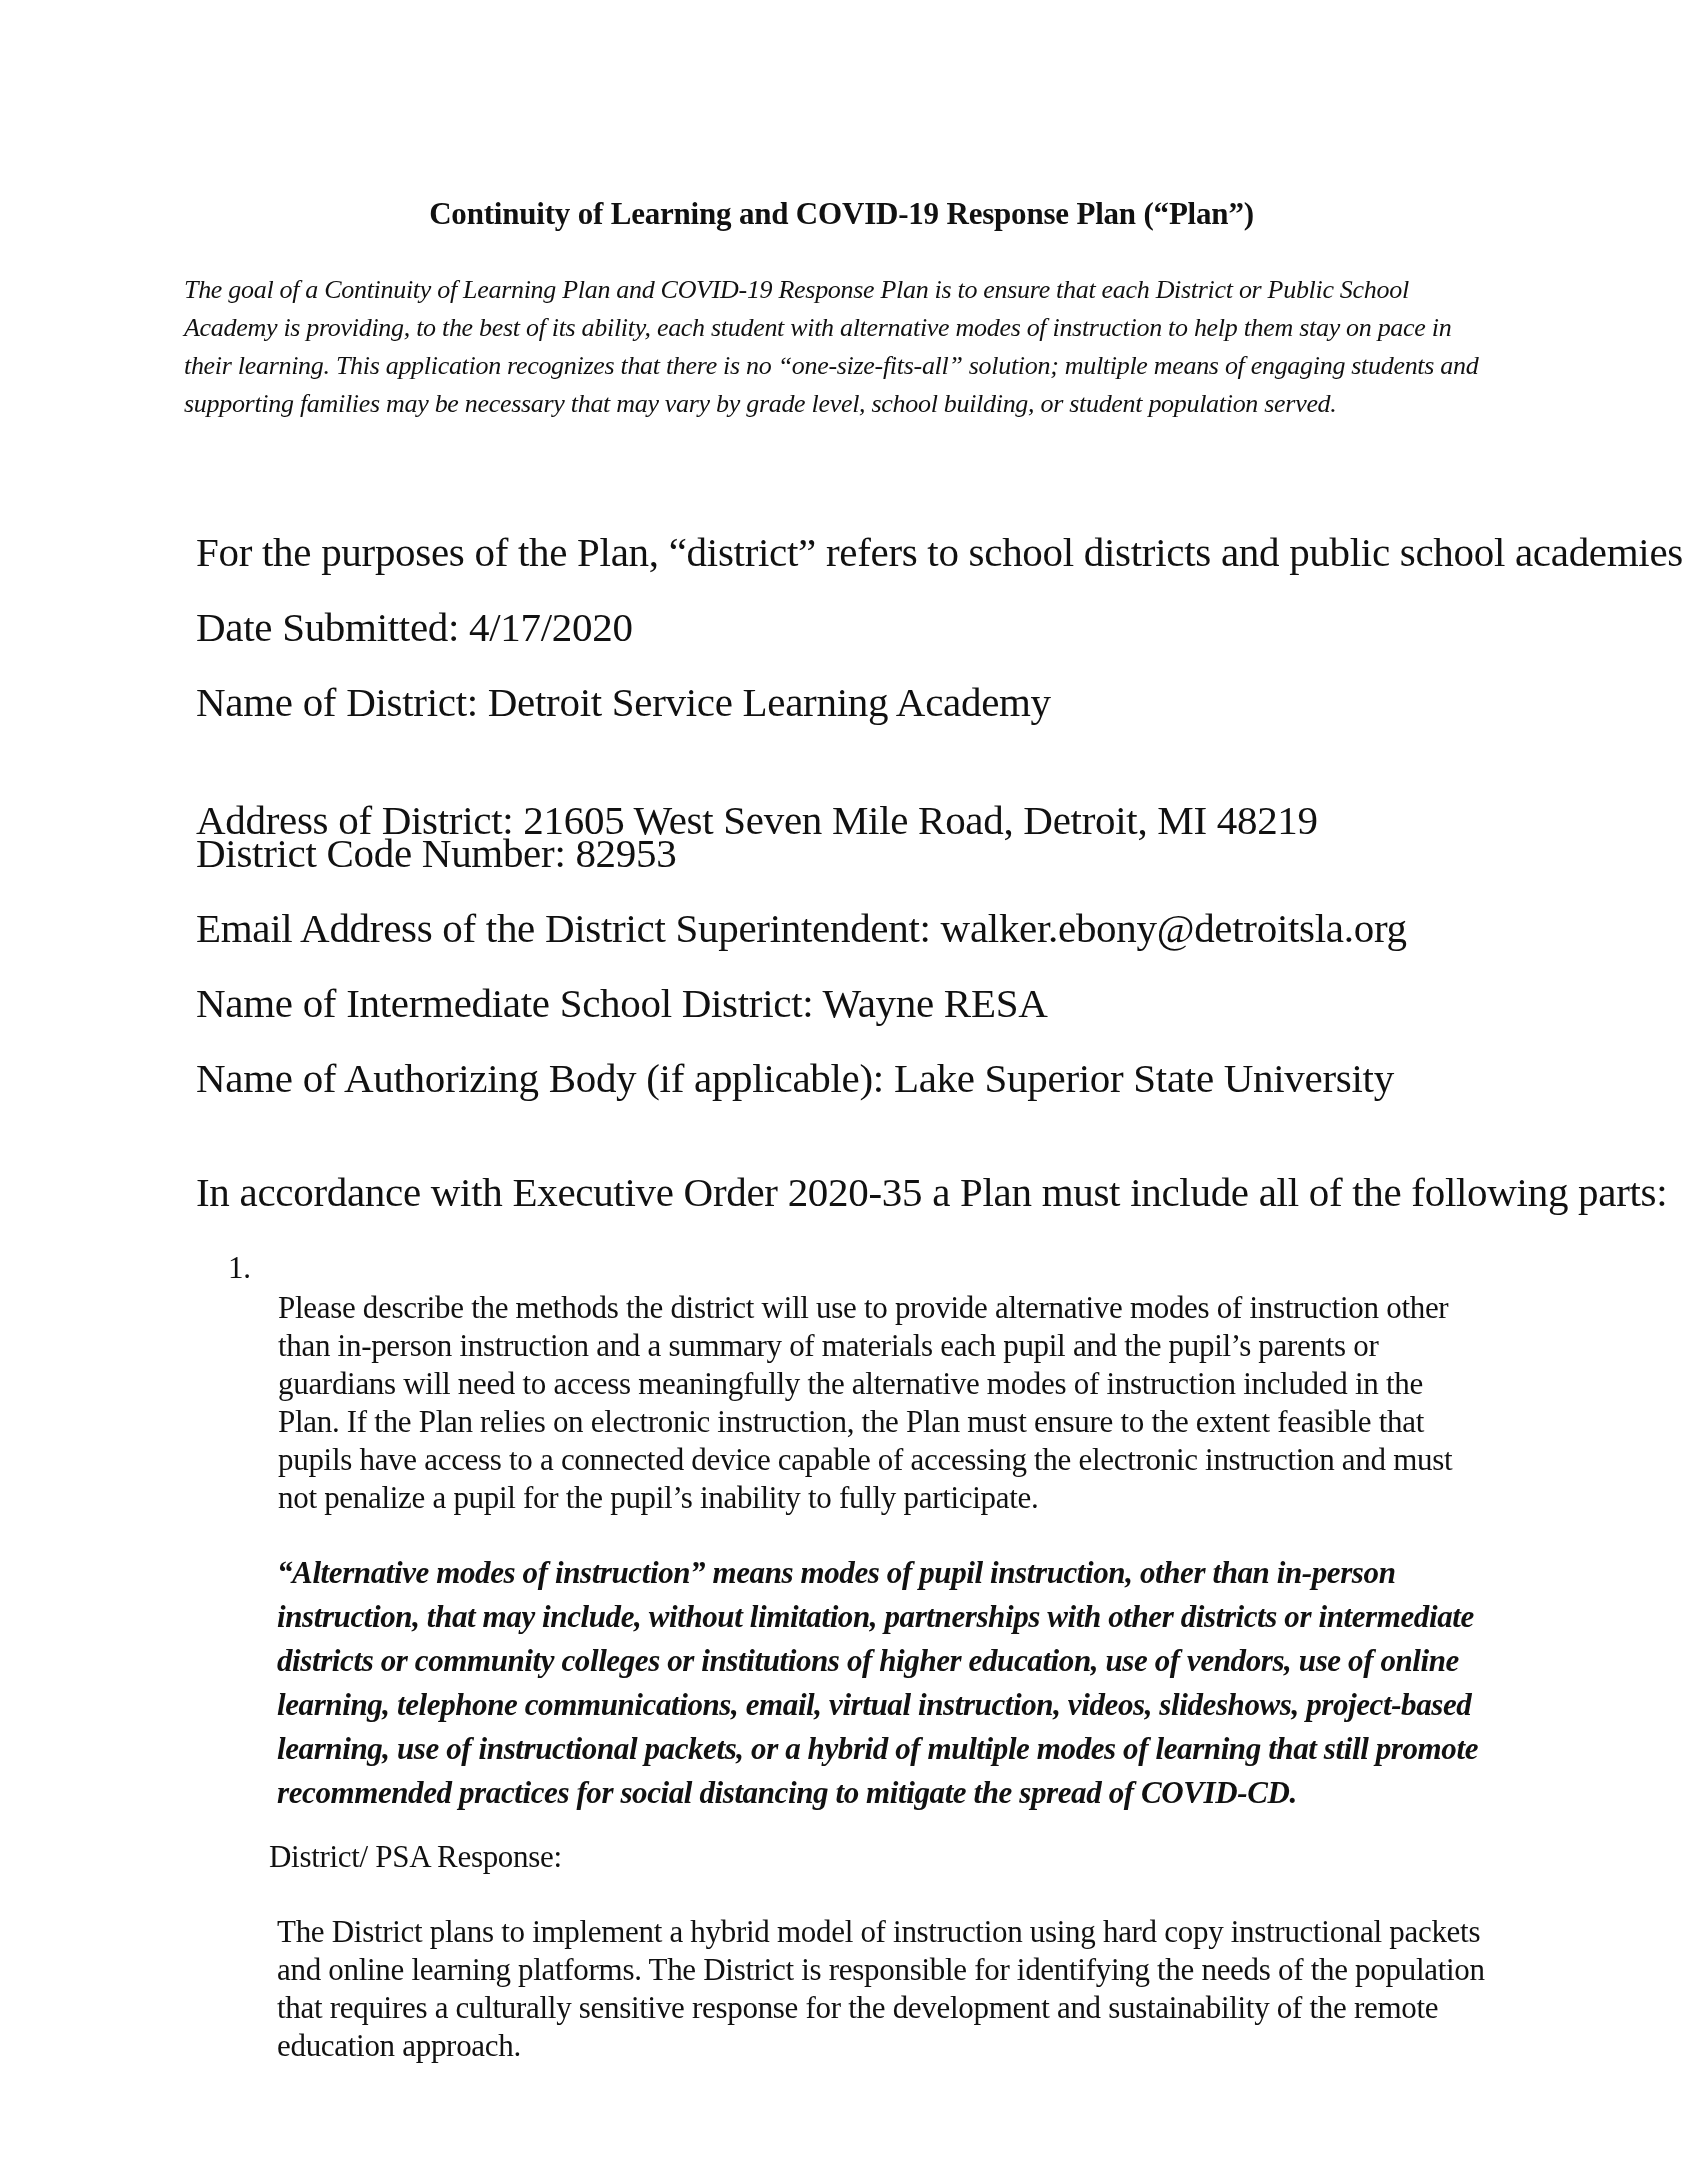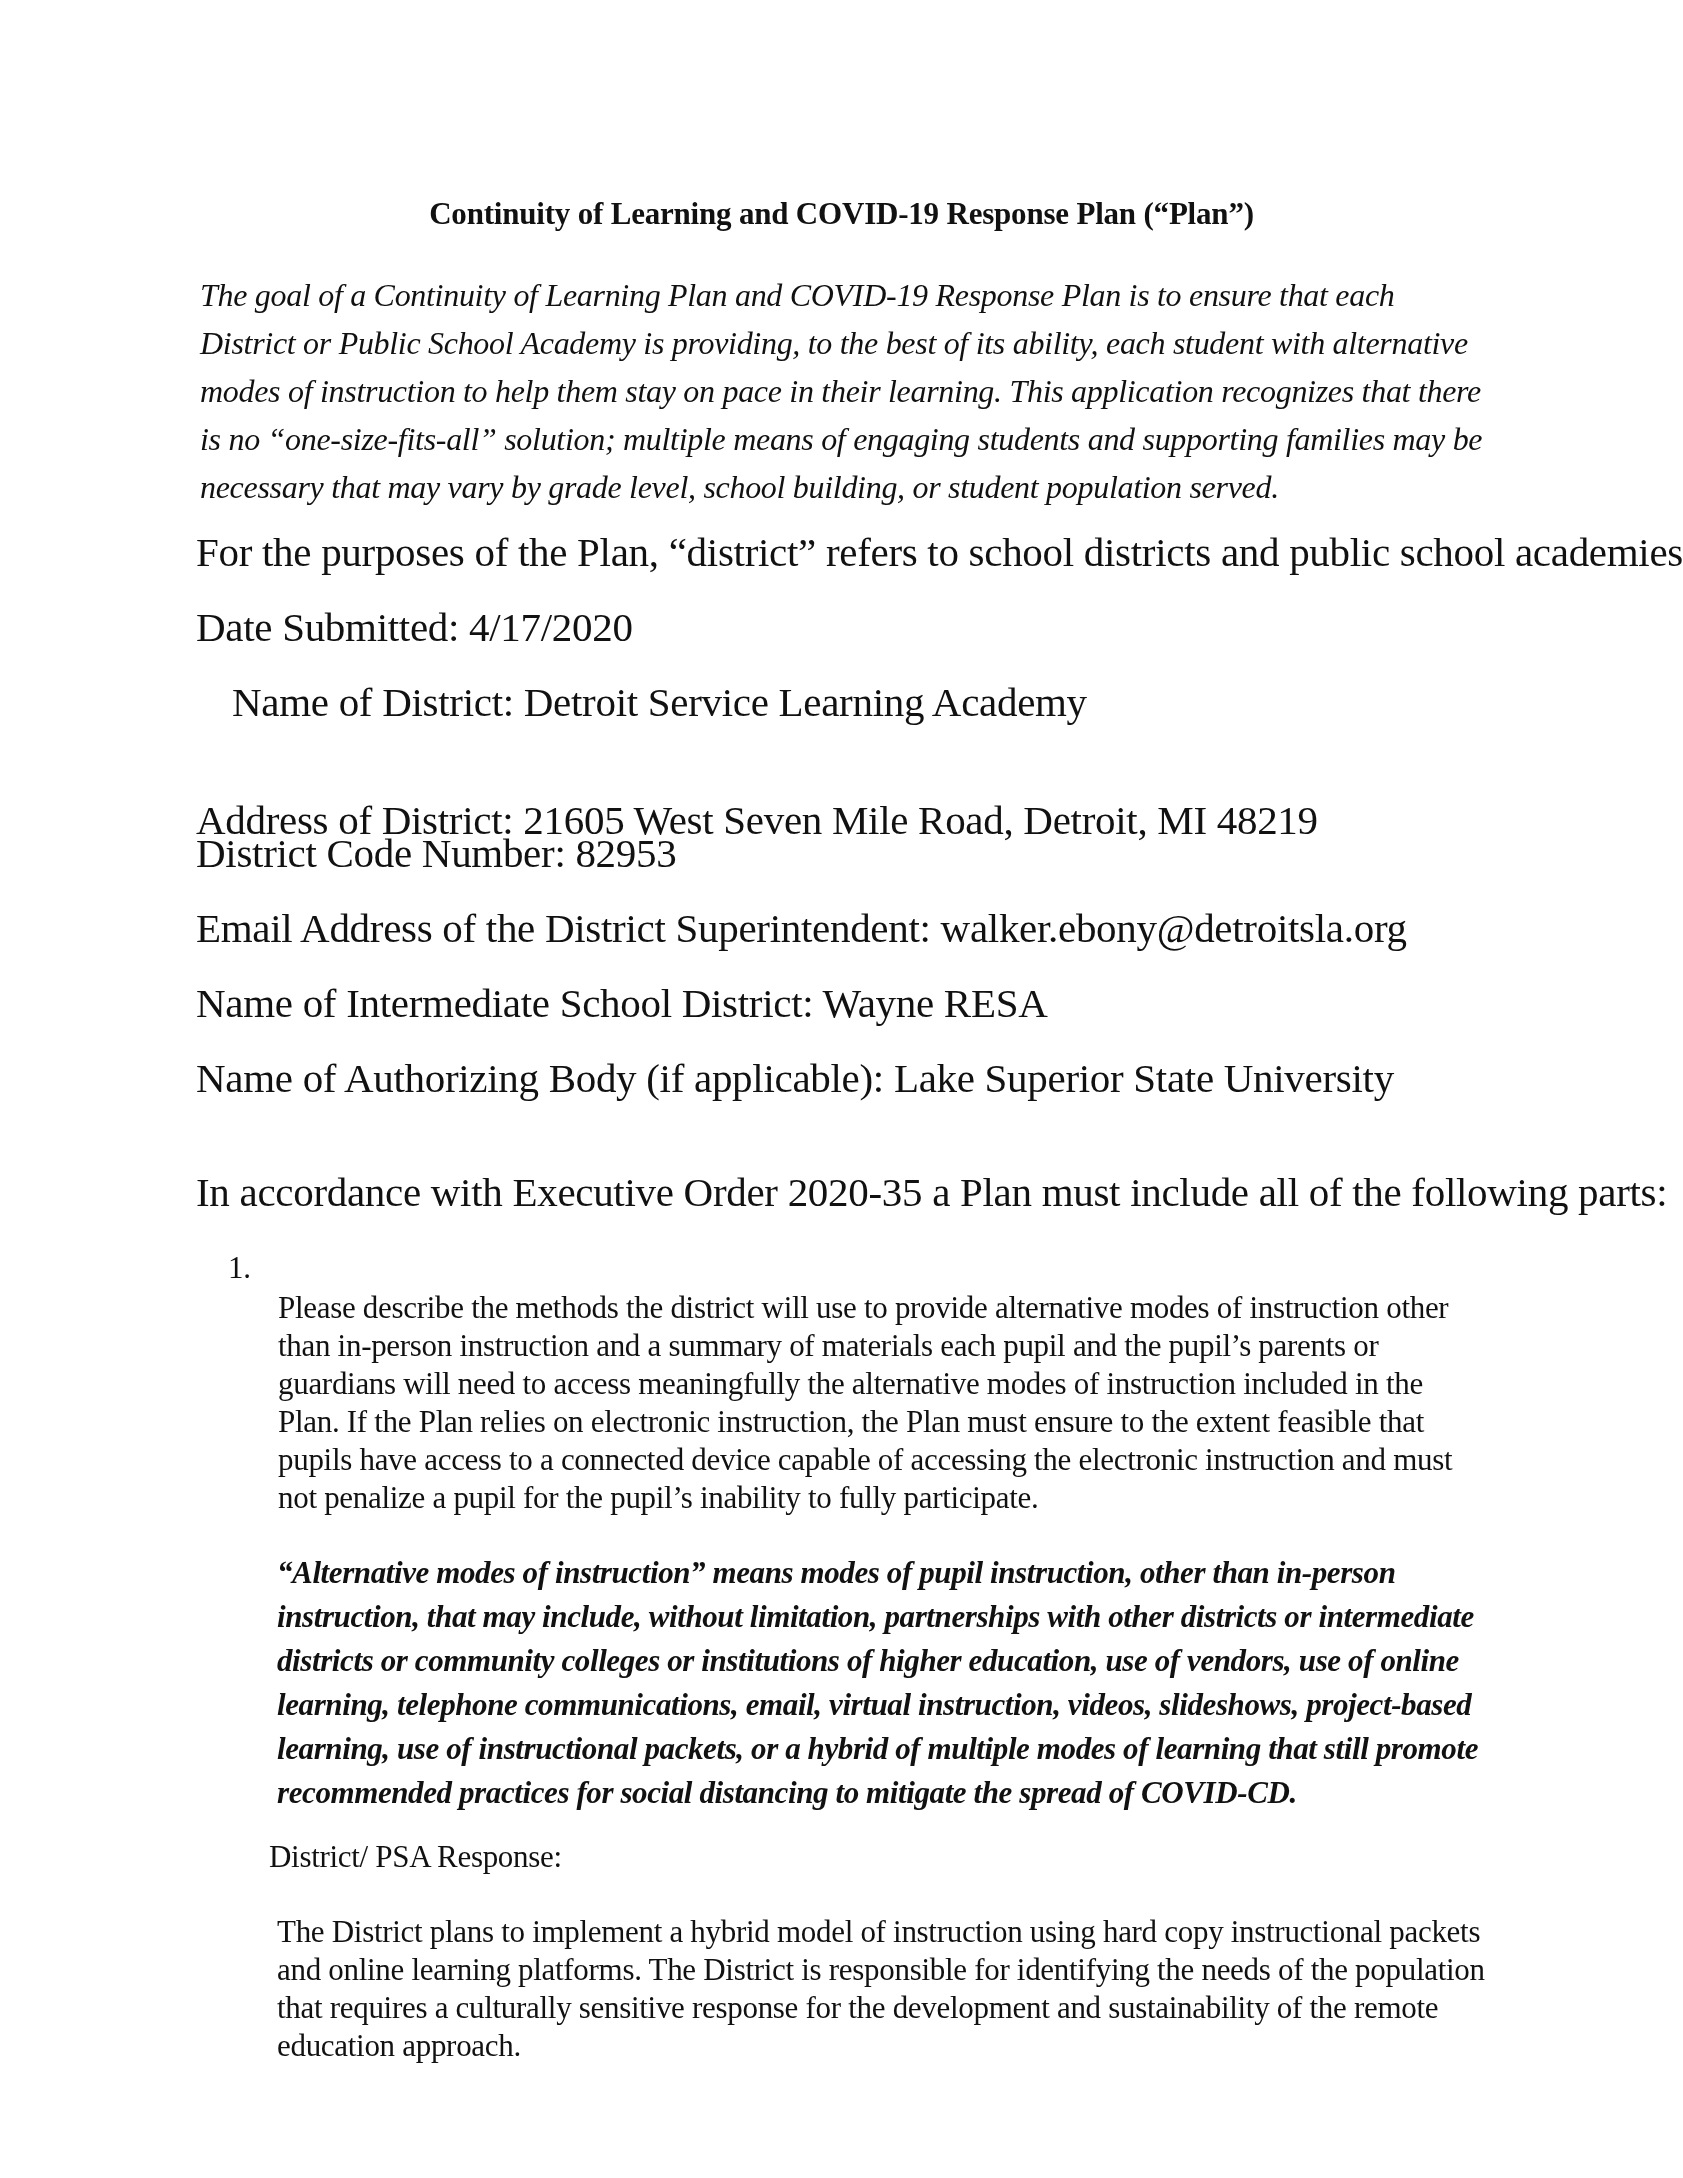--- a/index.html
+++ b/index.html
@@ -27,24 +27,24 @@
       top: 196px;
       left: 0;
       width: 1683px;
       text-align: center;
       font-weight: bold;
       font-size: 31px;
       letter-spacing: -0.2px;
     }
     .block {
       position: absolute;
-      left: 200px;
+      left: 184px;
       width: 1297px;
-      font-size: 32px;
-      line-height: 48px;
+      font-size: 26px;
+      line-height: 38px;
       letter-spacing: -0.3px;
     }
     .intro {
       top: 271px;
       font-style: italic;
     }
     .field {
       position: absolute;
       left: 196px;
       font-size: 41px;
@@ -113,21 +113,21 @@
 
   <div class="block intro">The goal of a Continuity of Learning Plan and COVID-19 Response Plan is to ensure that each District or Public School Academy is providing, to the best of its ability, each student with alternative modes of instruction to help them stay on pace in their learning. This application recognizes that there is no “one-size-fits-all” solution; multiple means of engaging students and supporting families may be necessary that may vary by grade level, school building, or student population served.</div>
 
   <div class="field" style="top:533px;">For the purposes of the Plan, “district” refers to school districts and public school academies.</div>
 
   <div class="field" style="top:608px;">
     <span>Date Submitted:</span>
     <span>4/17/2020</span>
   </div>
 
-  <div class="field" style="top:683px;margin-left:36px;">
+  <div class="field" style="top:683px;">
     <span>Name of District:</span>
     <span>Detroit Service Learning Academy</span>
   </div>
 
   <div class="field" style="top:801px;">
     <span>Address of District:</span>
     <span>21605 West Seven Mile Road, Detroit, MI 48219</span>
   </div>
 
   <div class="field" style="top:834px;">

